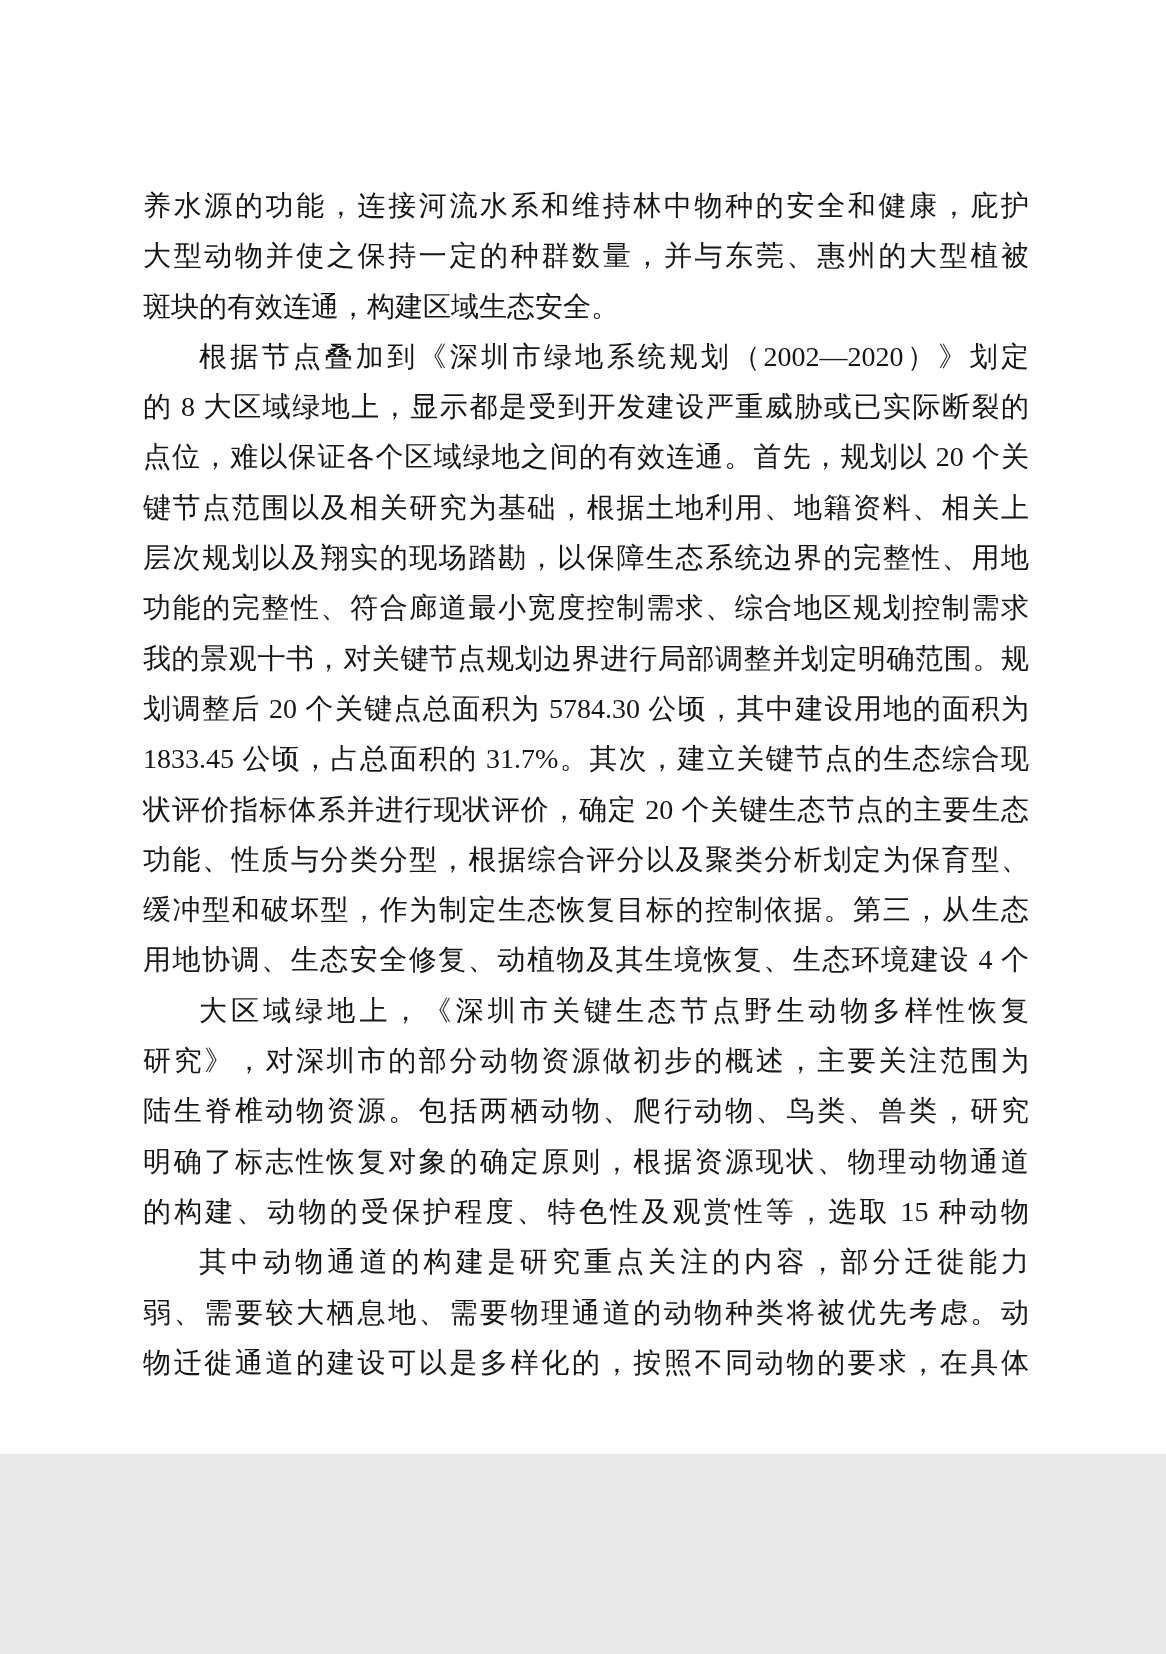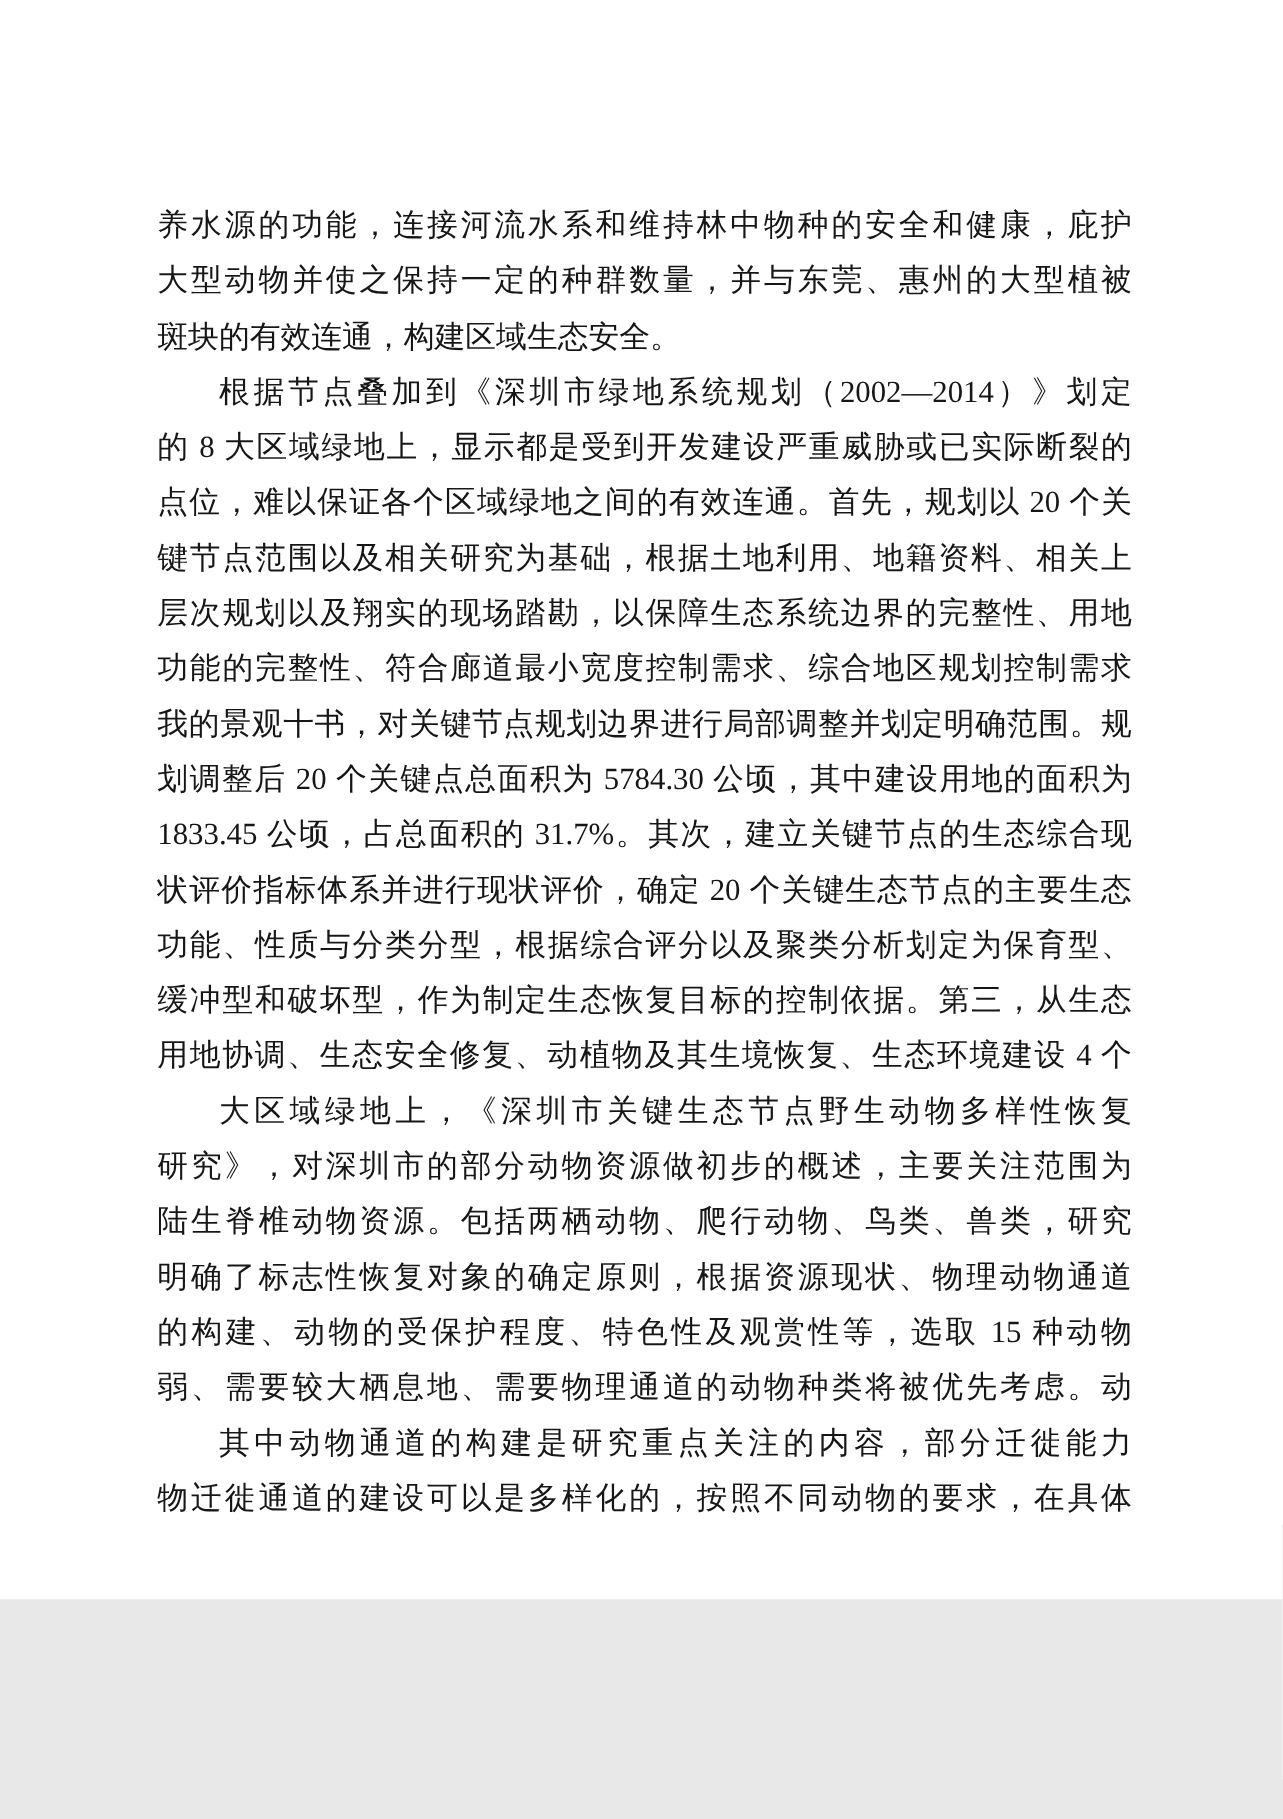--- a/index.html
+++ b/index.html
@@ -61,40 +61,40 @@
 </style>
 </head>
 <body>
 
 <div class="page">
 
   <div class="body-text">
       <div class="line just">养水源的功能，连接河流水系和维持林中物种的安全和健康，庇护</div>
       <div class="line just">大型动物并使之保持一定的种群数量，并与东莞、惠州的大型植被</div>
       <div class="line end">斑块的有效连通，构建区域生态安全。</div>
-      <div class="line ind just">根据节点叠加到《深圳市绿地系统规划（2002—2014）》划定</div>
+      <div class="line ind just">根据节点叠加到《深圳市绿地系统规划（2002—2020）》划定</div>
       <div class="line just">的 8 大区域绿地上，显示都是受到开发建设严重威胁或已实际断裂的</div>
       <div class="line just">点位，难以保证各个区域绿地之间的有效连通。首先，规划以 20 个关</div>
       <div class="line just">键节点范围以及相关研究为基础，根据土地利用、地籍资料、相关上</div>
       <div class="line just">层次规划以及翔实的现场踏勘，以保障生态系统边界的完整性、用地</div>
       <div class="line just">功能的完整性、符合廊道最小宽度控制需求、综合地区规划控制需求</div>
       <div class="line just">我的景观十书，对关键节点规划边界进行局部调整并划定明确范围。规</div>
       <div class="line just">划调整后 20 个关键点总面积为 5784.30 公顷，其中建设用地的面积为</div>
       <div class="line just">1833.45 公顷，占总面积的 31.7%。其次，建立关键节点的生态综合现</div>
       <div class="line just">状评价指标体系并进行现状评价，确定 20 个关键生态节点的主要生态</div>
       <div class="line just">功能、性质与分类分型，根据综合评分以及聚类分析划定为保育型、</div>
       <div class="line just">缓冲型和破坏型，作为制定生态恢复目标的控制依据。第三，从生态</div>
       <div class="line just">用地协调、生态安全修复、动植物及其生境恢复、生态环境建设 4 个</div>
       <div class="line ind just">大区域绿地上，《深圳市关键生态节点野生动物多样性恢复</div>
       <div class="line just">研究》，对深圳市的部分动物资源做初步的概述，主要关注范围为</div>
       <div class="line just">陆生脊椎动物资源。包括两栖动物、爬行动物、鸟类、兽类，研究</div>
       <div class="line just">明确了标志性恢复对象的确定原则，根据资源现状、物理动物通道</div>
       <div class="line just">的构建、动物的受保护程度、特色性及观赏性等，选取 15 种动物</div>
+      <div class="line ind just">其中动物通道的构建是研究重点关注的内容，部分迁徙能力</div>
       <div class="line just">弱、需要较大栖息地、需要物理通道的动物种类将被优先考虑。动</div>
-      <div class="line ind just">其中动物通道的构建是研究重点关注的内容，部分迁徙能力</div>
       <div class="line just">物迁徙通道的建设可以是多样化的，按照不同动物的要求，在具体</div>
     </div>
 
   <div class="footer">
     <span class="pagenum">020</span>
     <span class="booktitle">我的景观十书</span>
   </div>
 
 </div>
 

